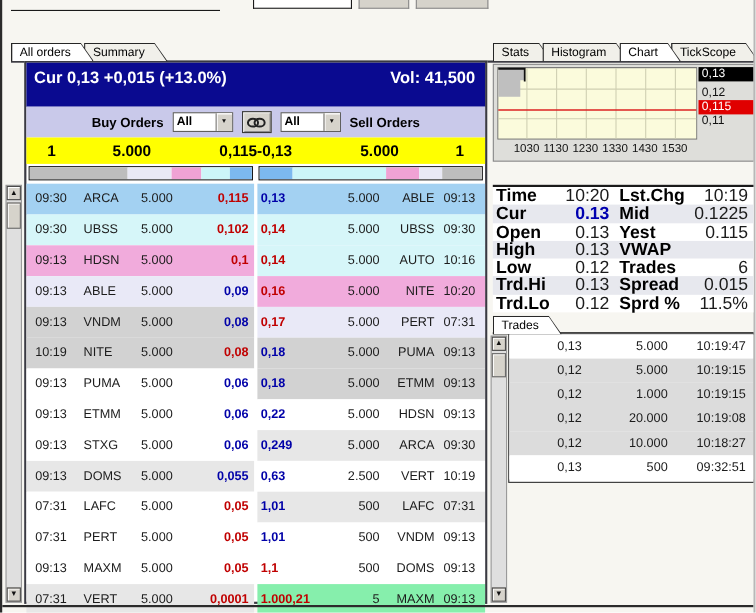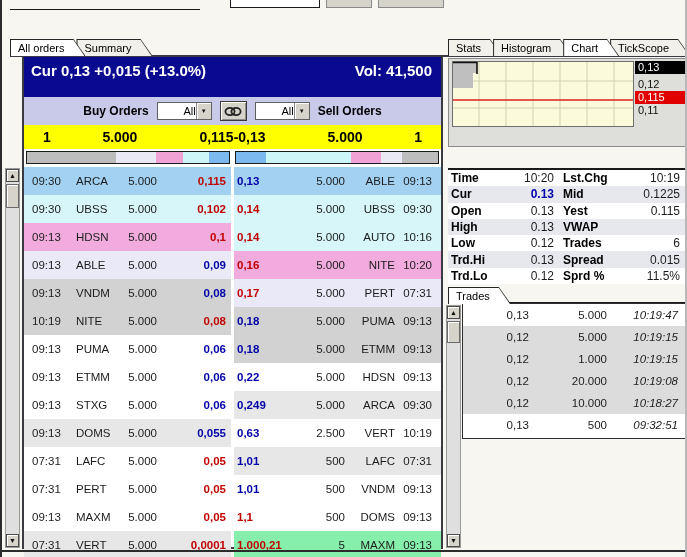--- a/index.html
+++ b/index.html
@@ -41,21 +41,21 @@
             display:flex; align-items:center; justify-content:center; font-size:7px; color:#111; }
   .sb-thumb { position:absolute; left:0; width:13px; background:#D6D3CB; border:1px solid #6a6a6a; box-shadow: inset 1px 1px 0 #fff; }
 
   
   .left-panel { position:absolute; left:20px; top:55px; width:421px; height:494px; background:#fff; border:2px solid #3A3A42; }
   .blue-hdr { height:40px; background:#0A0A90; color:#fff; font-size:15px; font-weight:bold;
               display:flex; justify-content:space-between; padding:5px 9px 0 7px; }
   .filter-row { height:28px; background:#C9C9EA; display:flex; align-items:center; justify-content:center; gap:8px; }
   .filter-label { font-size:12px; font-weight:bold; color:#000; }
   .dd { display:flex; width:55px; height:18px; background:#fff; border:1px solid #5f5f5f; }
-  .dd-val { flex:1; font-size:11px; font-weight:normal; padding:2px 0 0 3px; color:#000;text-align:right; }
+  .dd-val { flex:1; font-size:11px; font-weight:bold; padding:2px 0 0 3px; color:#000; }
   .dd-arrow { width:15px; background:#D6D3CB; border-left:1px solid #8a8a8a; box-shadow: inset 1px 1px 0 #fff;
               display:flex; align-items:center; justify-content:center; font-size:6px; color:#111; }
   .link-btn { width:27px; height:20px; background:#D6D3CB; border:1px solid #3a3a3a;
               box-shadow: inset 1px 1px 0 #fff, inset -1px -1px 0 #8d8d8d;
               display:flex; align-items:center; justify-content:center; }
   .bbo-row { height:24px; background:#FFFF00; display:flex; align-items:center; font-size:14px; font-weight:bold; color:#000; }
   .bbo-c1 { width:11%; text-align:center; } .bbo-c2 { width:24%; text-align:center; }
   .bbo-c3 { width:30%; text-align:center; } .bbo-c4 { width:24%; text-align:center; }
   .bbo-c5 { width:11%; text-align:center; }
   .depth-row { height:18px; padding:2px 2px 3px 2px; display:flex; gap:5px; }
@@ -78,29 +78,29 @@
   .chart-box { position:absolute; left:446px; top:58px; width:238px; height:89px; background:#DEDEDA; border:1px solid #8a8a8a; }
   .plot-wrap { position:absolute; left:3px; top:2px; width:182px; height:66px; }
   .xlabels { position:absolute; left:3px; top:70px; width:182px; display:flex; justify-content:space-between;
              padding:0 9px 0 15px; font-size:10.5px; color:#111; }
   .ylabels { position:absolute; left:186px; top:2px; width:50px; height:84px; }
   .chip { position:absolute; left:0; width:100%; height:13px; font-size:11px; padding:0 0 0 3px; color:#111; }
   .chip.black { background:#000; color:#fff; }
   .chip.red { background:#E00000; color:#fff; }
 
   .quote-grid { position:absolute; left:446px; top:168px; width:238px; border-top:2px solid #1a1a1a; background:#fff; }
-  .qrow { height:16.3px; display:grid; grid-template-columns: 50px 62px 60px 1fr; align-items:center; font-size:12px; }
+  .qrow { height:16.3px; display:grid; grid-template-columns: 50px 62px 60px 1fr; align-items:center; font-size:16px; }
   .qrow.alt { background:#E7E8EE; }
   .ql { font-weight:bold; color:#000; padding-left:3px; white-space:nowrap; }
   .qv { text-align:right; color:#1c1c1c; padding-right:6px; }
   .qv.blue { color:#0000B0; font-weight:bold; }
 
   .trades-box { position:absolute; left:460px; top:303px; width:224px; height:136px; background:#fff; border:1px solid #2e2e2e; }
   .trow { height:22px; display:grid; grid-template-columns: 66px 78px 1fr; align-items:center; font-size:11.5px; color:#1c1c1c; }
-  .tr-p { text-align:right; } .tr-s { text-align:right; } .tr-t { text-align:right; padding-right:7px;font-style:italic; }
+  .tr-p { text-align:right; } .tr-s { text-align:right; } .tr-t { text-align:right; padding-right:7px; }
 
   .tab-underline { position:absolute; background:#1a1a1a; height:2px; }
 </style>
 </head>
 <body>
 
 <div class="screen">
 
   <div class="frag" style="left:8px; top:9px; width:190px; height:1px; background:#1a1a1a;"></div>
   <div class="frag" style="left:228px; width:90px; height:8px; background:#fff; border:1px solid #1a1a1a; border-top:none;"></div>
@@ -372,20 +372,28 @@
           <line x1="135" y1="1" x2="135" y2="65"></line>
             <line x1="162" y1="1" x2="162" y2="65"></line>
           <line x1="1" y1="20" x2="181" y2="20"></line>
             <line x1="1" y1="47" x2="181" y2="47"></line>
         </g>
         <polygon points="1,1 25,1 25,12 21,12 21,27 1,27" fill="#BFBFBF"></polygon>
         <polyline points="1,1.5 25,1.5 25,13" fill="none" stroke="#111" stroke-width="1.6"></polyline>
         <line x1="1" y1="39" x2="181" y2="39" stroke="#D22" stroke-width="1.5"></line>
       </svg>
     </div>
+    <div class="xlabels" id="xticks">
+        <span>1030</span>
+        <span>1130</span>
+        <span>1230</span>
+        <span>1330</span>
+        <span>1430</span>
+        <span>1530</span>
+      </div>
     <div class="ylabels">
       <span class="chip black" style="top:0;">0,13</span>
       <span class="chip" style="top:17px;">0,12</span>
       <span class="chip red" style="top:30px;">0,115</span>
       <span class="chip" style="top:43px;">0,11</span>
     </div>
   </div>
 
   <div class="quote-grid" id="quote-grid">
       <div class="qrow">

